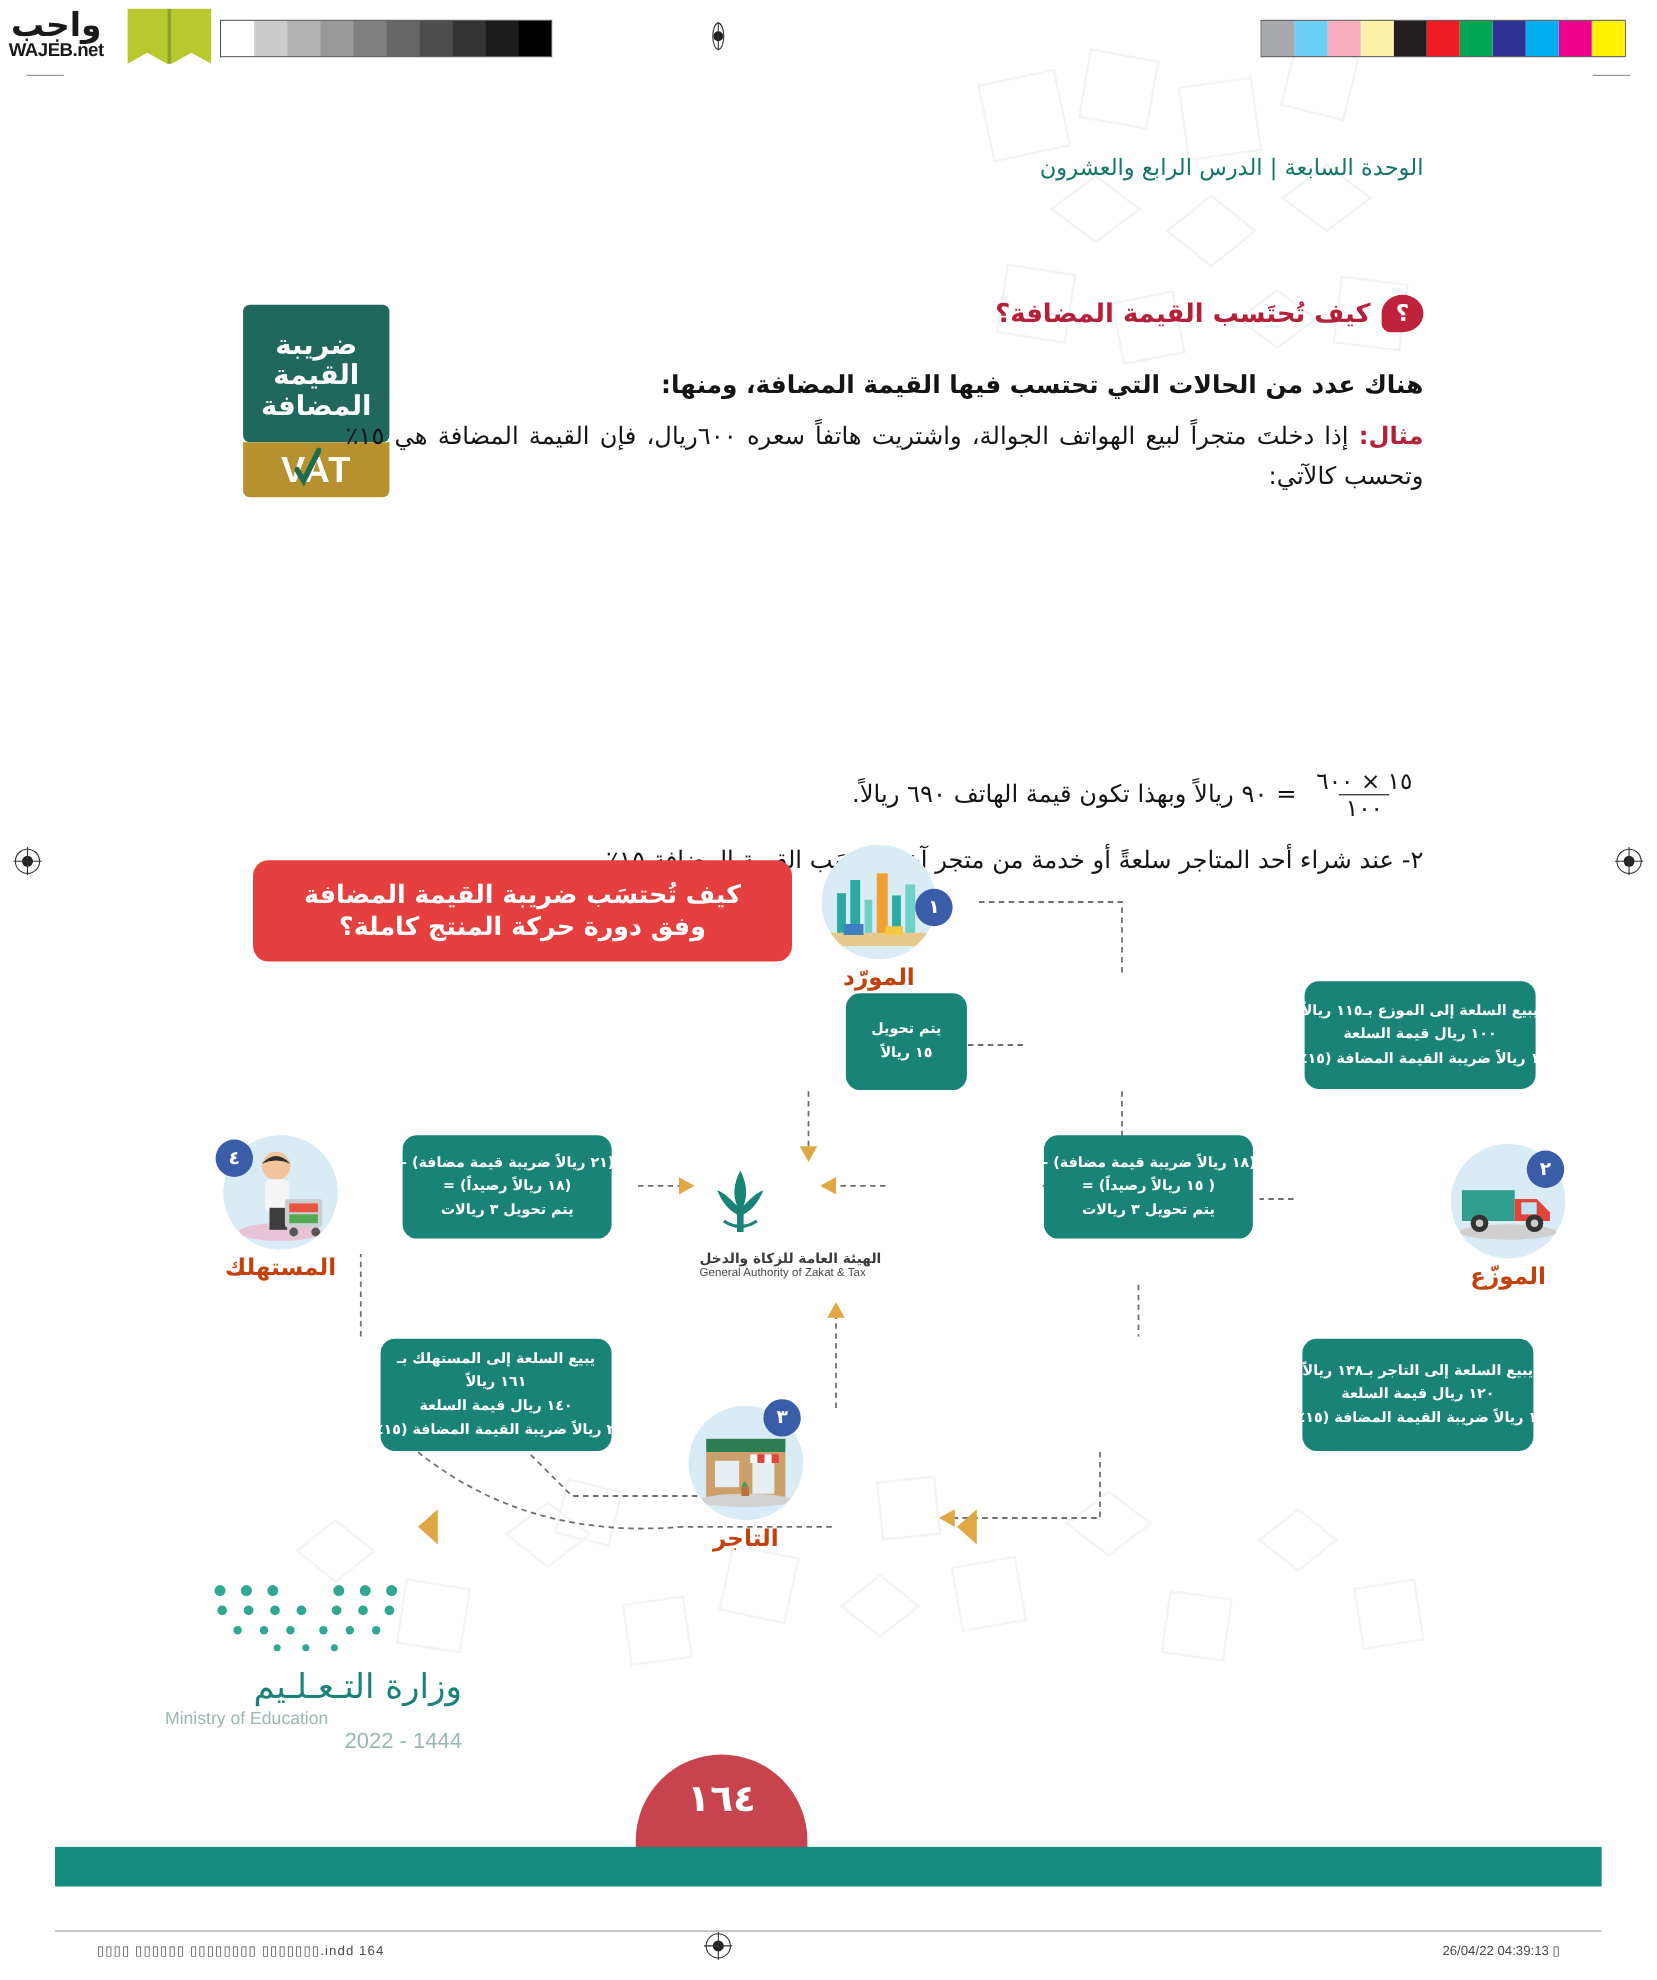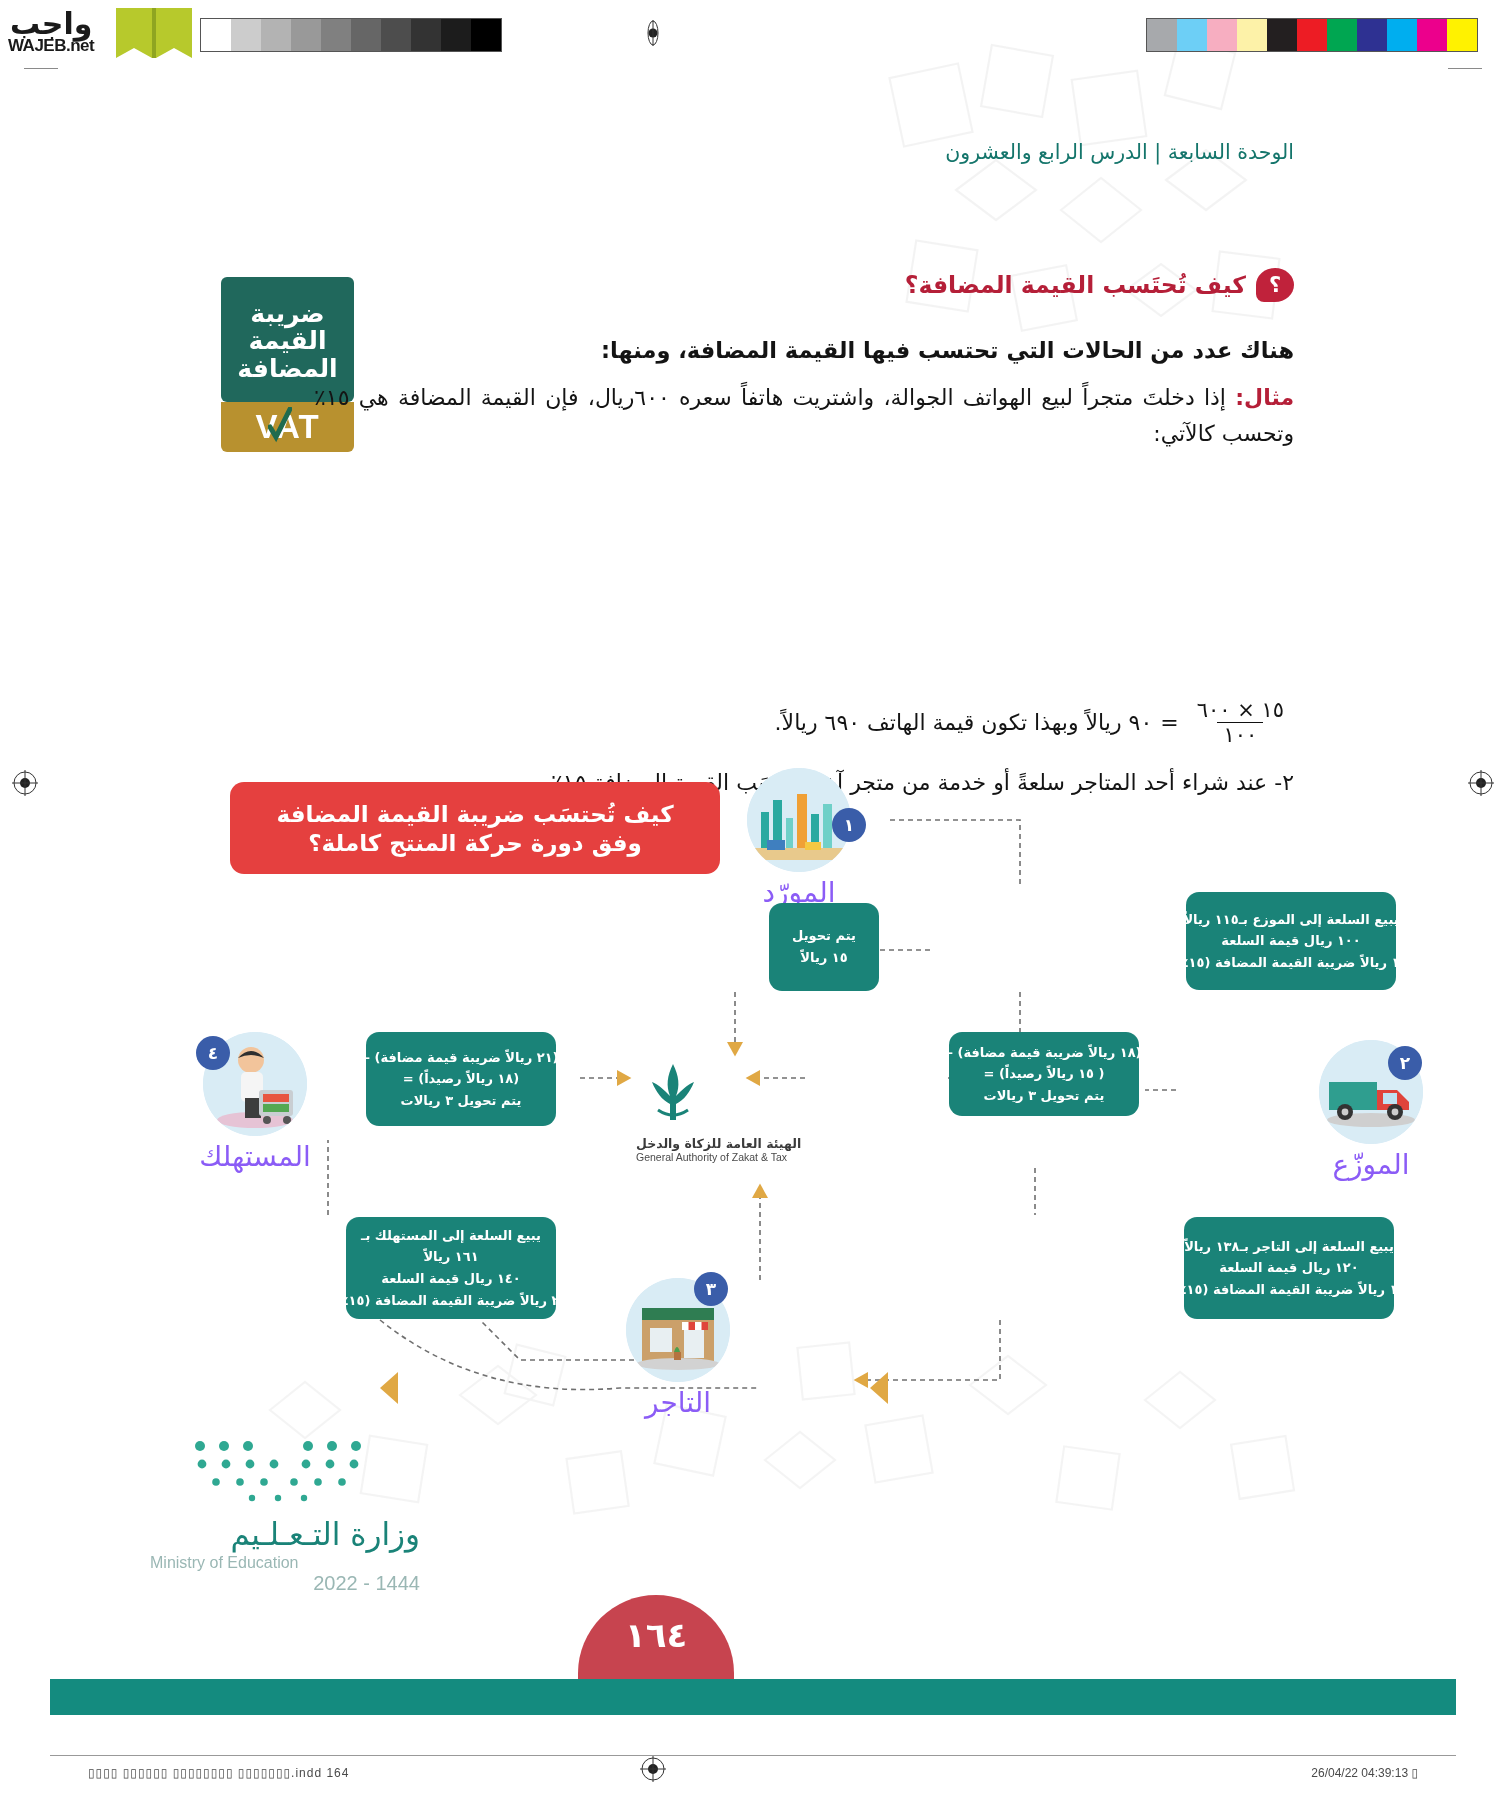--- a/index.html
+++ b/index.html
@@ -284,34 +284,34 @@
   }
   .teal-box div {
     font-size: 13px;
     line-height: 1.35;
     white-space: nowrap;
     font-weight: bold;
   }
 
   .box-supplier-sale { top: 132px; right: 110px;  width: 210px; height: 98px; }
   .box-transfer-15   { top: 143px; right: 627px;  width: 110px; height: 88px; }
-  .box-dist-calc     { top: 272px; right: 367px;  width: 190px; height: 84px; }
+  .box-dist-calc     { top: 272px; right: 367px;  width: 190px; height: 94px; }
   .box-cons-calc     { top: 272px; right: 950px;  width: 190px; height: 94px; }
   .box-dist-sale     { top: 457px; right: 112px;  width: 210px; height: 102px; }
   .box-merchant-sale { top: 457px; right: 950px;  width: 210px; height: 102px; }
 
   .node {
     position: absolute;
     text-align: center;
     z-index: 3;
   }
   .node-label {
-    font-size: 28px;
-    font-weight: normal;
-    color: #8b5cf6;
+    font-size: 21px;
+    font-weight: bold;
+    color: #c2410c;
     font-family: "DejaVu Sans", sans-serif;
     margin-top: 4px;
   }
   .node-circle {
     width: 104px; height: 104px;
     border-radius: 50%;
     background: #d6eaf6;
     position: relative;
     overflow: hidden;
     margin: 0 auto;

